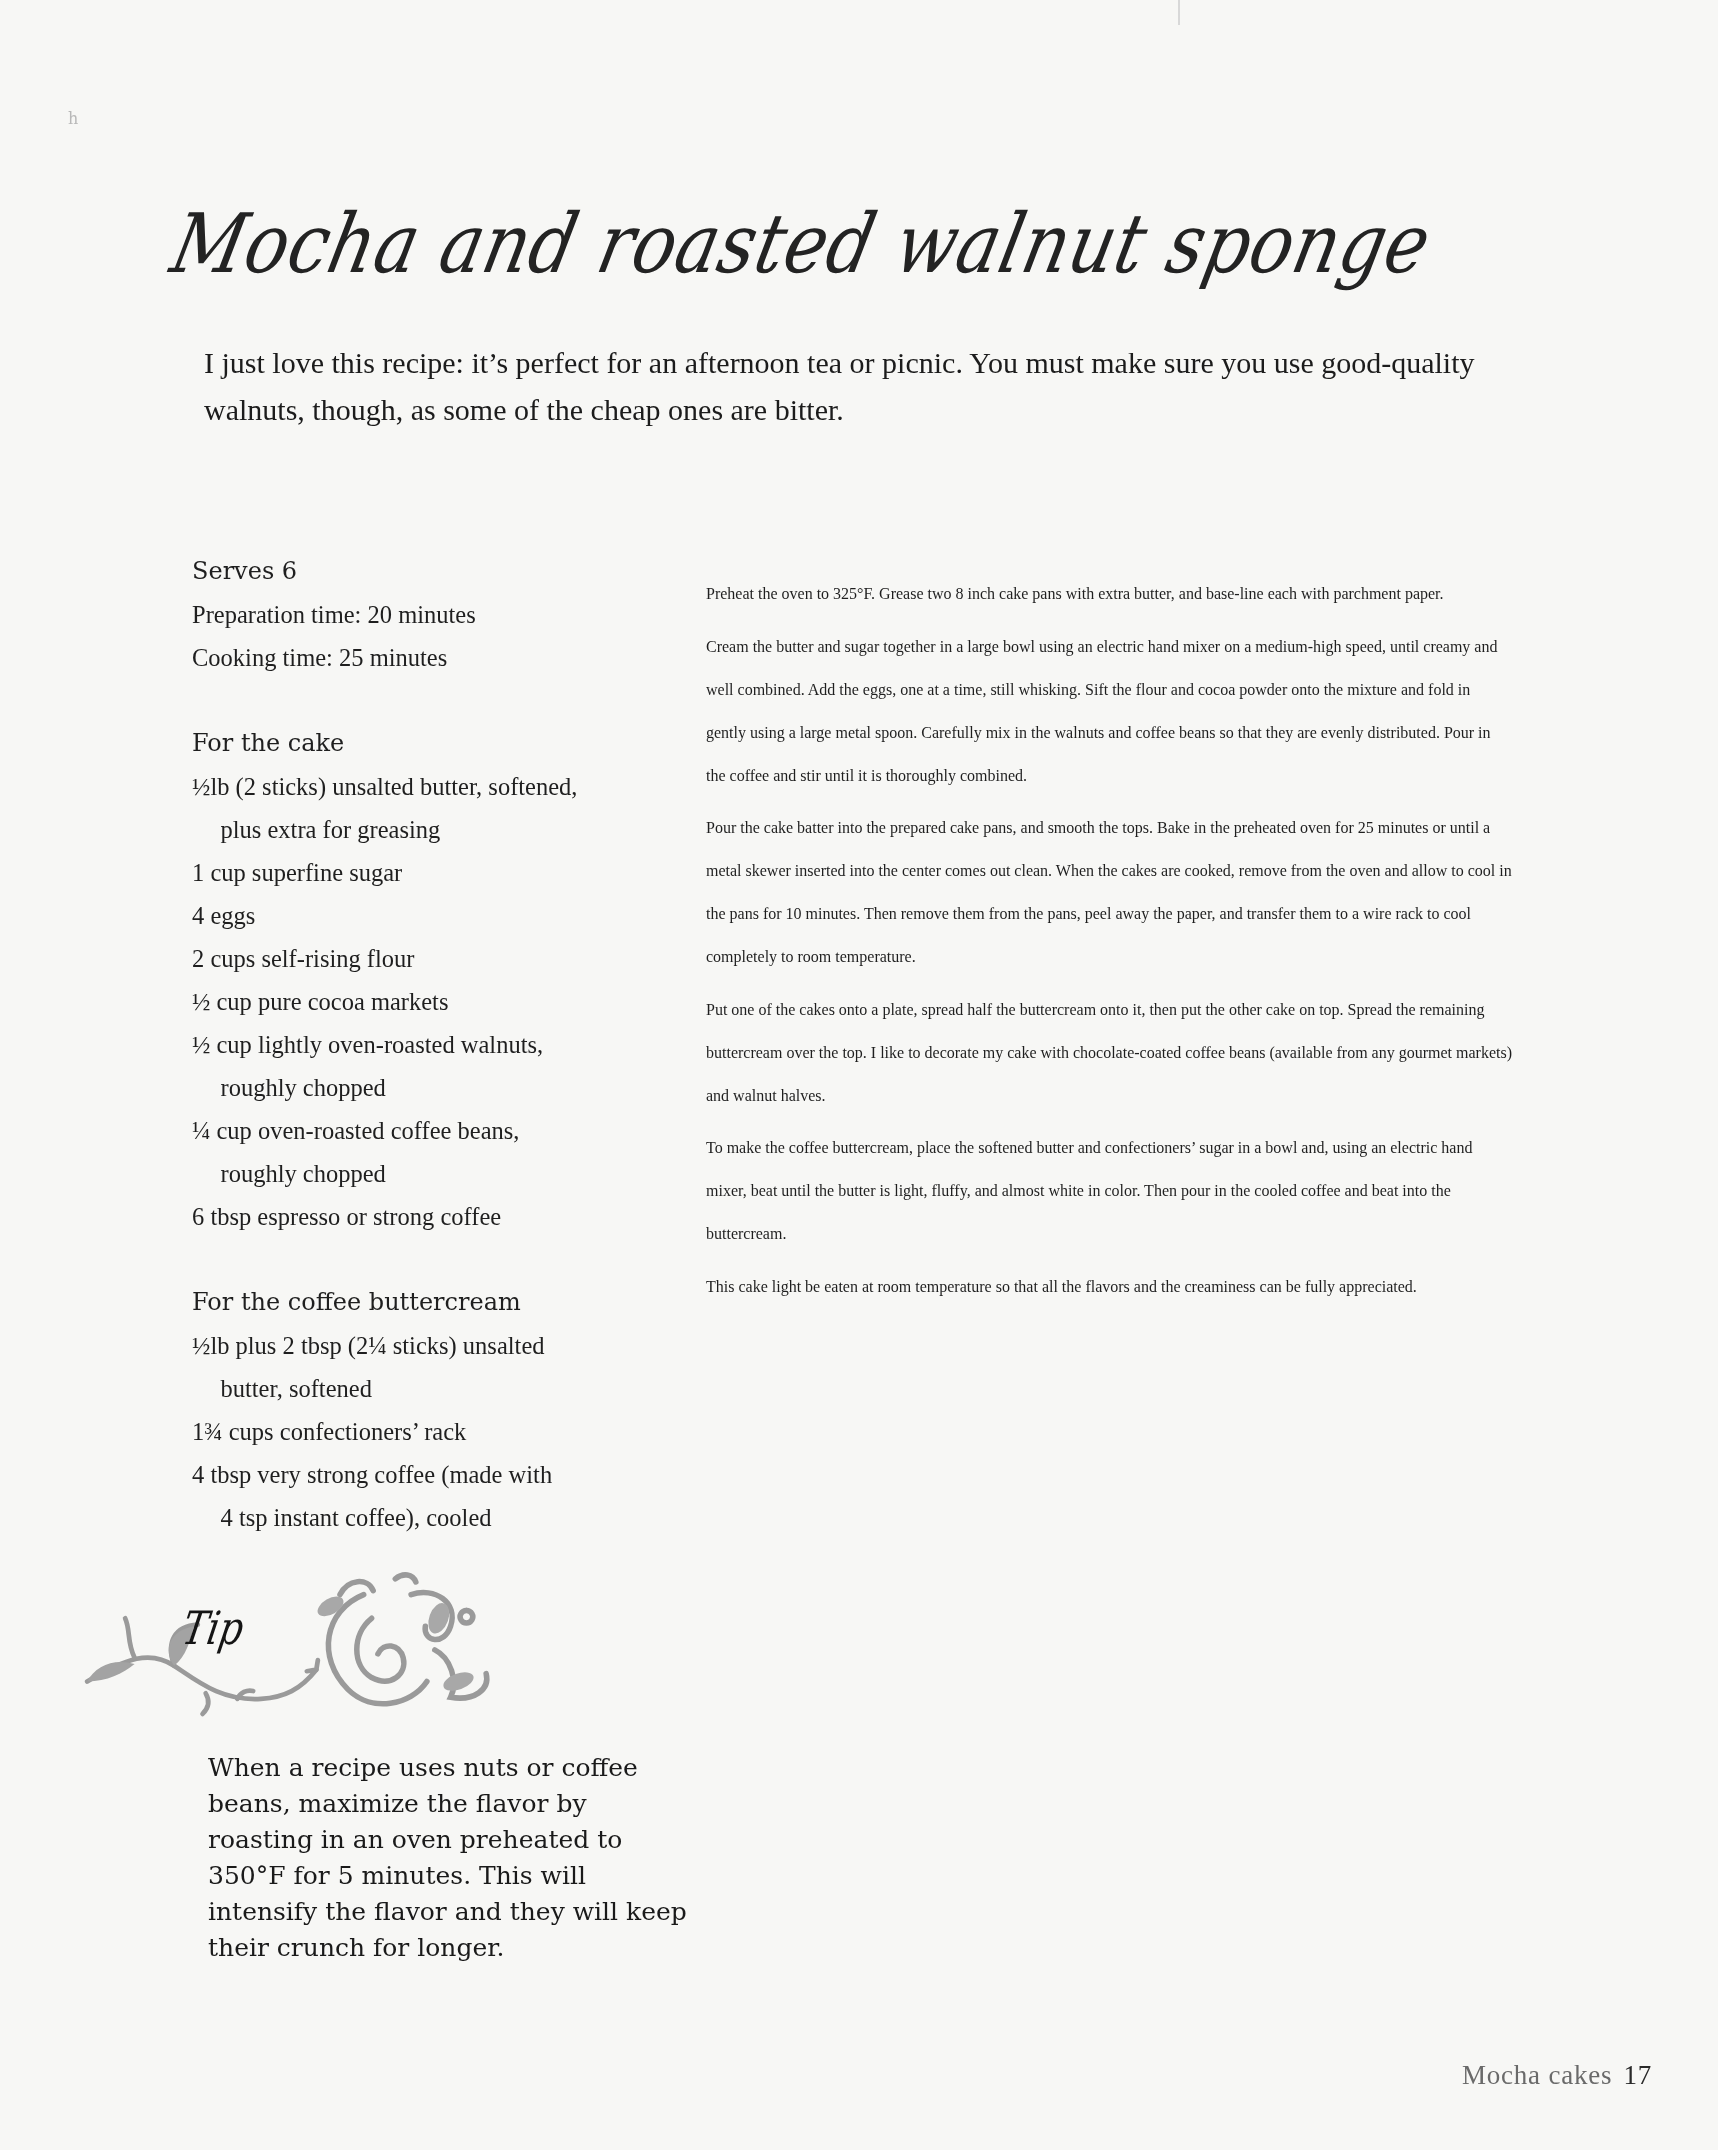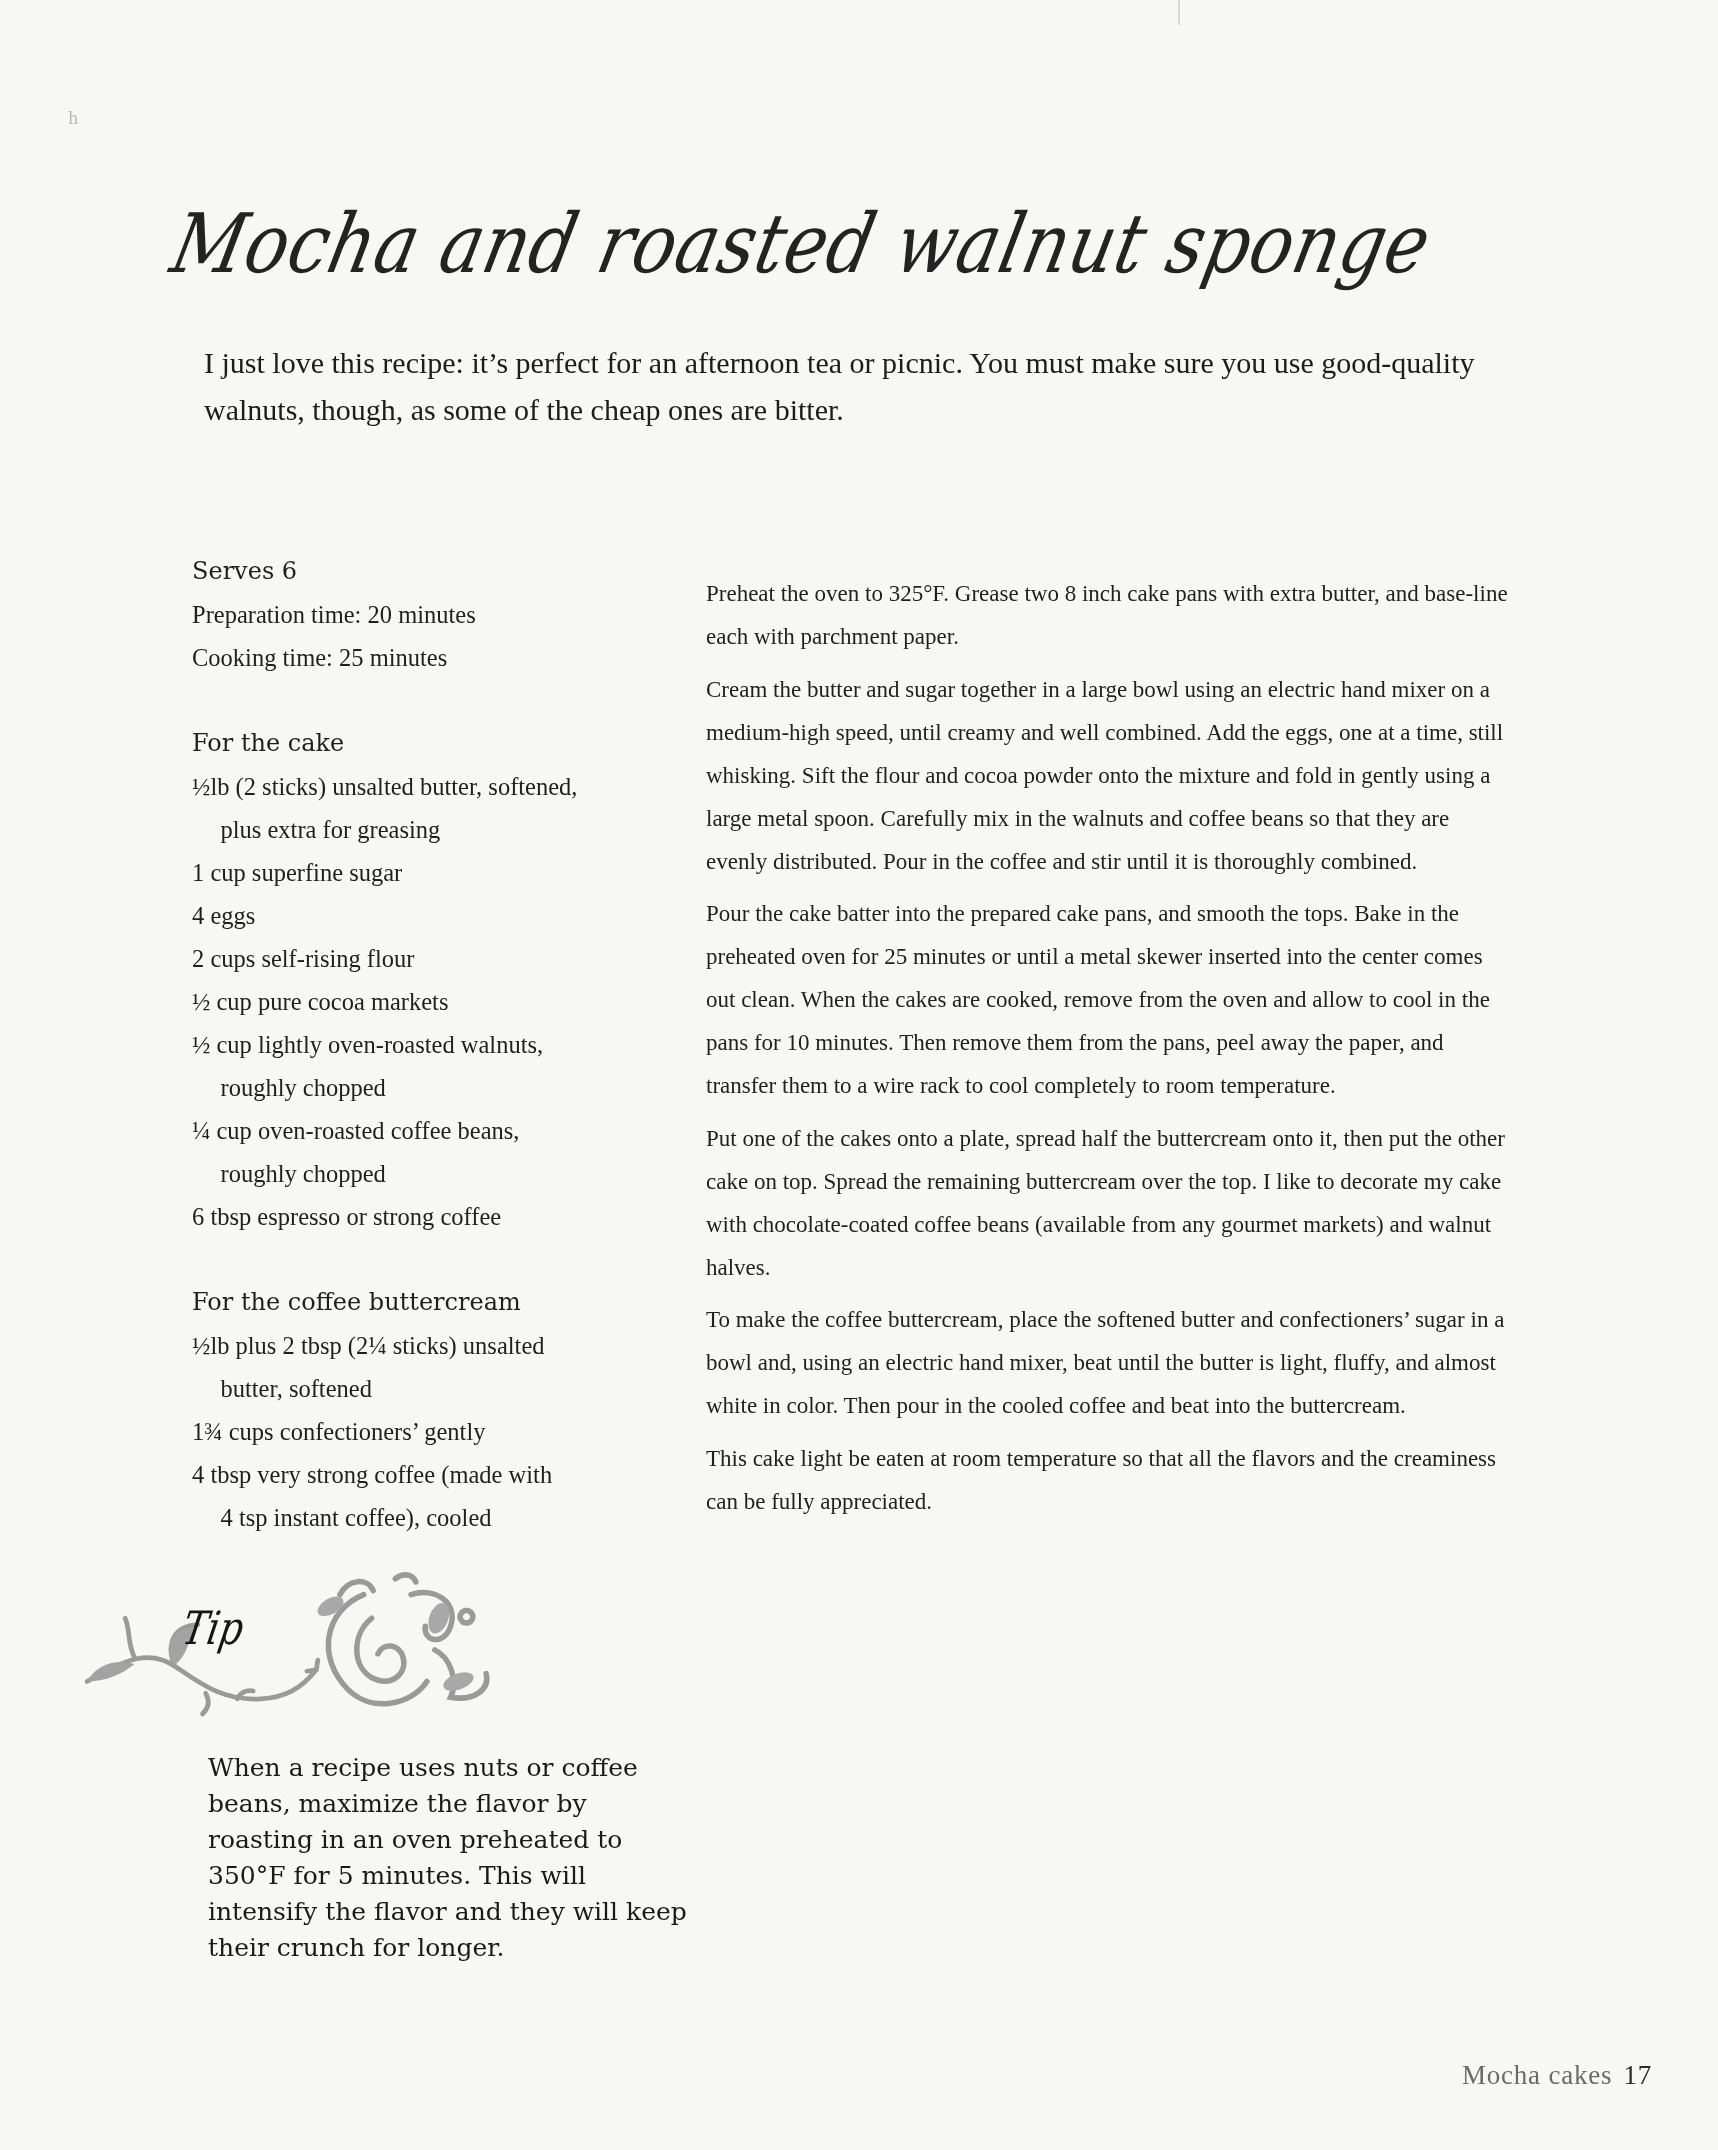--- a/index.html
+++ b/index.html
@@ -38,21 +38,21 @@
   .meta, .ing-head, .ing {
     font-family: "Liberation Serif", serif;
     font-size: 24.5px; line-height: 43px; color: #1f1f1f;
   }
   .meta.serves, .ing-head { font-family: "DejaVu Serif", serif; font-size: 24px; }
   .gap { height: 43px; }
   .ing .cont { display: block; padding-left: 28.5px; }
 
   .para {
     font-family: "Liberation Serif", serif;
-    font-size: 23px; line-height: 43px; color: #1f1f1f;
+    font-size: 16px; line-height: 43px; color: #1f1f1f;
     margin: 0 0 9.5px 0;
   }
 
   .tip-ornament { position: absolute; left: 79px; top: 1563px; width: 443px; height: 158px; }
   .tip-label {
     position: absolute; left: 188px; top: 1601px;
     font-family: "DejaVu Serif", serif; font-style: italic;
     font-size: 46px; color: #151515;
     transform: skewX(-10deg) scaleX(0.8);
     transform-origin: left top;
@@ -107,21 +107,21 @@
     <div class="ing">6 tbsp espresso or strong coffee</div>
   </div>
   <div class="gap"></div>
 
   <div class="ing-head">For the coffee buttercream</div>
   <div>
     <div class="ing">
       <span>½lb plus 2 tbsp (2¼ sticks) unsalted</span>
       <span class="cont">butter, softened</span>
     </div>
-    <div class="ing">1¾ cups confectioners’ gently</div>
+    <div class="ing">1¾ cups confectioners’ rack</div>
     <div class="ing">
       <span>4 tbsp very strong coffee (made with</span>
       <span class="cont">4 tsp instant coffee), cooled</span>
     </div>
   </div>
 </div>
 
 <div class="right-col">
   <p class="para">Preheat the oven to 325°F. Grease two 8 inch cake pans with extra butter, and base-line each with parchment paper.</p>
   <p class="para">Cream the butter and sugar together in a large bowl using an electric hand mixer on a medium-high speed, until creamy and well combined. Add the eggs, one at a time, still whisking. Sift the flour and cocoa powder onto the mixture and fold in gently using a large metal spoon. Carefully mix in the walnuts and coffee beans so that they are evenly distributed. Pour in the coffee and stir until it is thoroughly combined.</p>

